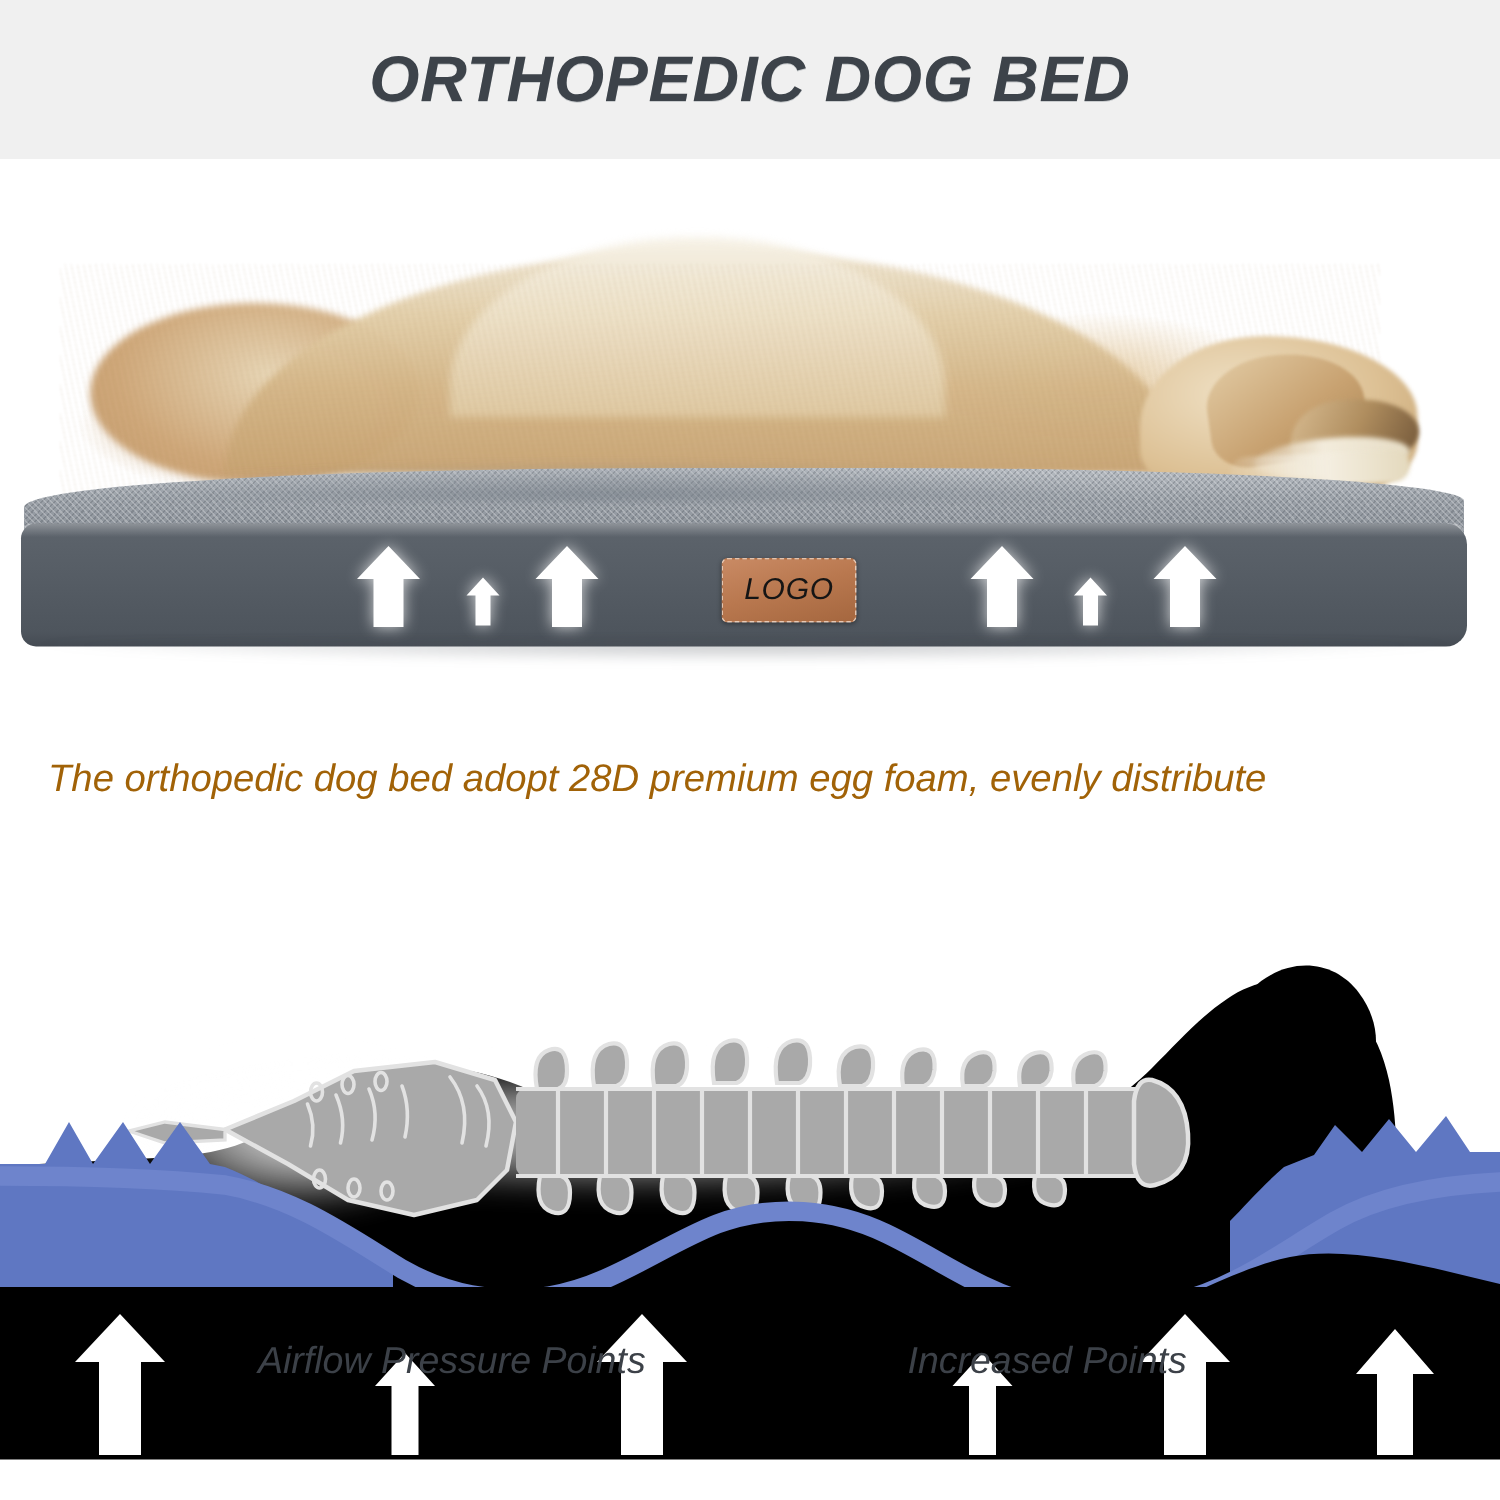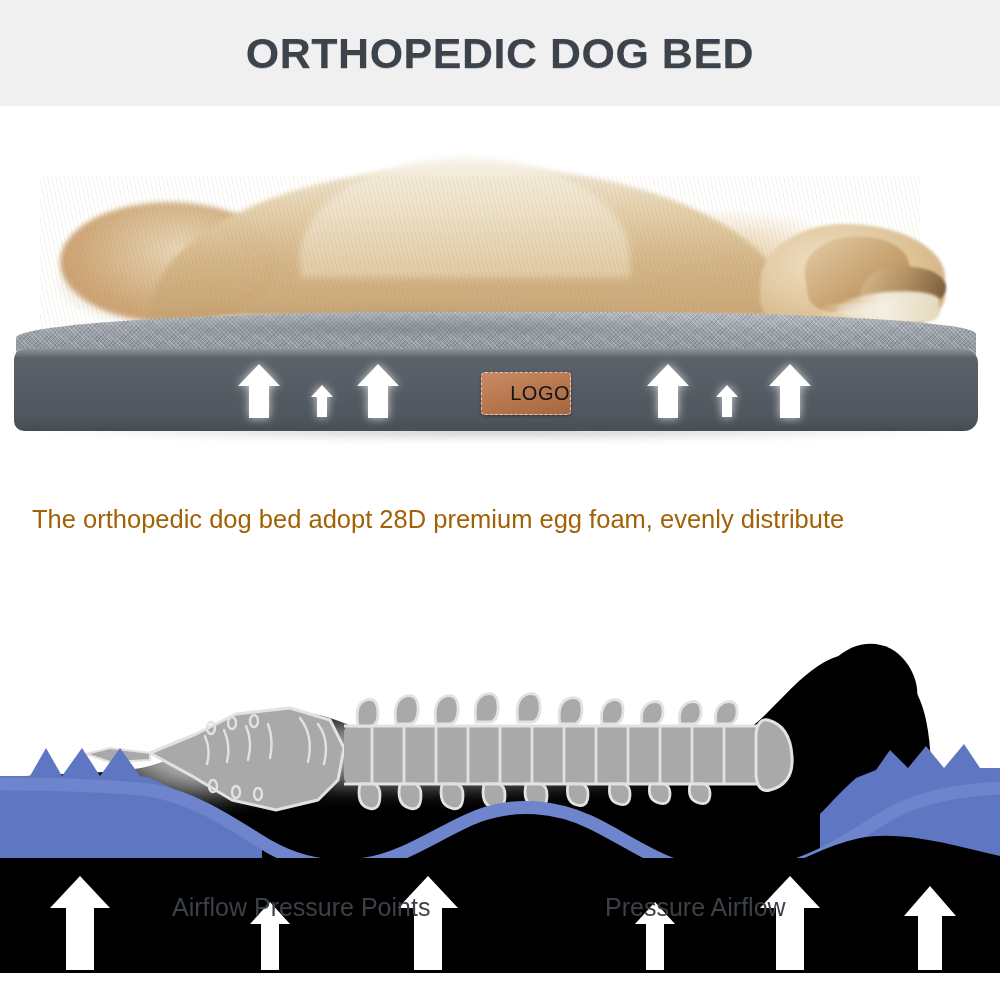--- a/index.html
+++ b/index.html
@@ -1,17 +1,17 @@
 <!DOCTYPE html>
 <html><head>
 <meta charset="utf-8">
 <style>
   html,body{margin:0;padding:0;background:#fff;}
   body{width:1000px;height:1000px;overflow:hidden;font-family:"Liberation Sans",sans-serif;}
-  .page{position:relative;width:1000px;height:1000px;background:#ffffff;}
+  .page{position:relative;width:1000px;height:1000px;background:#ffffff;font-style:italic;}
 
   
   .header{position:absolute;left:0;top:0;width:1000px;height:106px;background:#f0f0f0;
           display:flex;align-items:center;justify-content:center;}
   .header-title{font-size:43px;font-weight:bold;color:#3d434a;letter-spacing:0.5px;
                 font-family:"Liberation Sans",sans-serif;text-shadow:0 1px 0 #c9ccce;}
 
   
   .photo{position:absolute;left:0;top:106px;width:1000px;height:384px;background:#ffffff;overflow:hidden;}
 
@@ -76,21 +76,21 @@
     background:radial-gradient(ellipse at 50% 0%,rgba(90,95,102,.38) 0%,rgba(90,95,102,0) 72%);filter:blur(3px);}
 
   
   .barrow{position:absolute;}
   .barrow svg{display:block;filter:drop-shadow(0 0 5px rgba(255,255,255,.75));}
 
   
   .logo-patch{position:absolute;left:481px;top:266px;width:88px;height:41px;
     background:linear-gradient(165deg,#c98a64 0%,#b9784f 48%,#a5673f 100%);
     border-radius:4px;border:1.5px dashed rgba(245,225,210,.75);
-    display:flex;align-items:center;justify-content:flex-end;
+    display:flex;align-items:center;justify-content:center;
     box-shadow:0 1px 3px rgba(0,0,0,.35);}
   .logo-text{font-size:20px;color:#151515;font-family:"Liberation Sans",sans-serif;letter-spacing:.5px;}
 
   
   .desc{position:absolute;left:32px;top:500px;width:950px;
         font-size:25.5px;line-height:38px;color:#a16207;
         font-family:"Liberation Sans",sans-serif;}
 
   
   .diagram{position:absolute;left:0;top:608px;width:1000px;height:392px;background:#ffffff;overflow:hidden;}
@@ -341,16 +341,16 @@
         <path d="M428 268 L 458 300 L 442 300 L 442 362 L 414 362 L 414 300 L 398 300 Z"></path>
         <path d="M655 294 L 675 316 L 664 316 L 664 362 L 646 362 L 646 316 L 635 316 Z"></path>
         <path d="M790 268 L 820 300 L 804 300 L 804 362 L 776 362 L 776 300 L 760 300 Z"></path>
         <path d="M930 278 L 956 308 L 942 308 L 942 362 L 918 362 L 918 308 L 904 308 Z"></path>
       </g>
     </svg>
   </div>
 
   <div class="labels">
     <div class="label label-a">Airflow Pressure Points</div>
-    <div class="label label-b">Pressure Airflow</div>
+    <div class="label label-b">Increased Points</div>
   </div>
 
 </div>
 
 </body></html>

